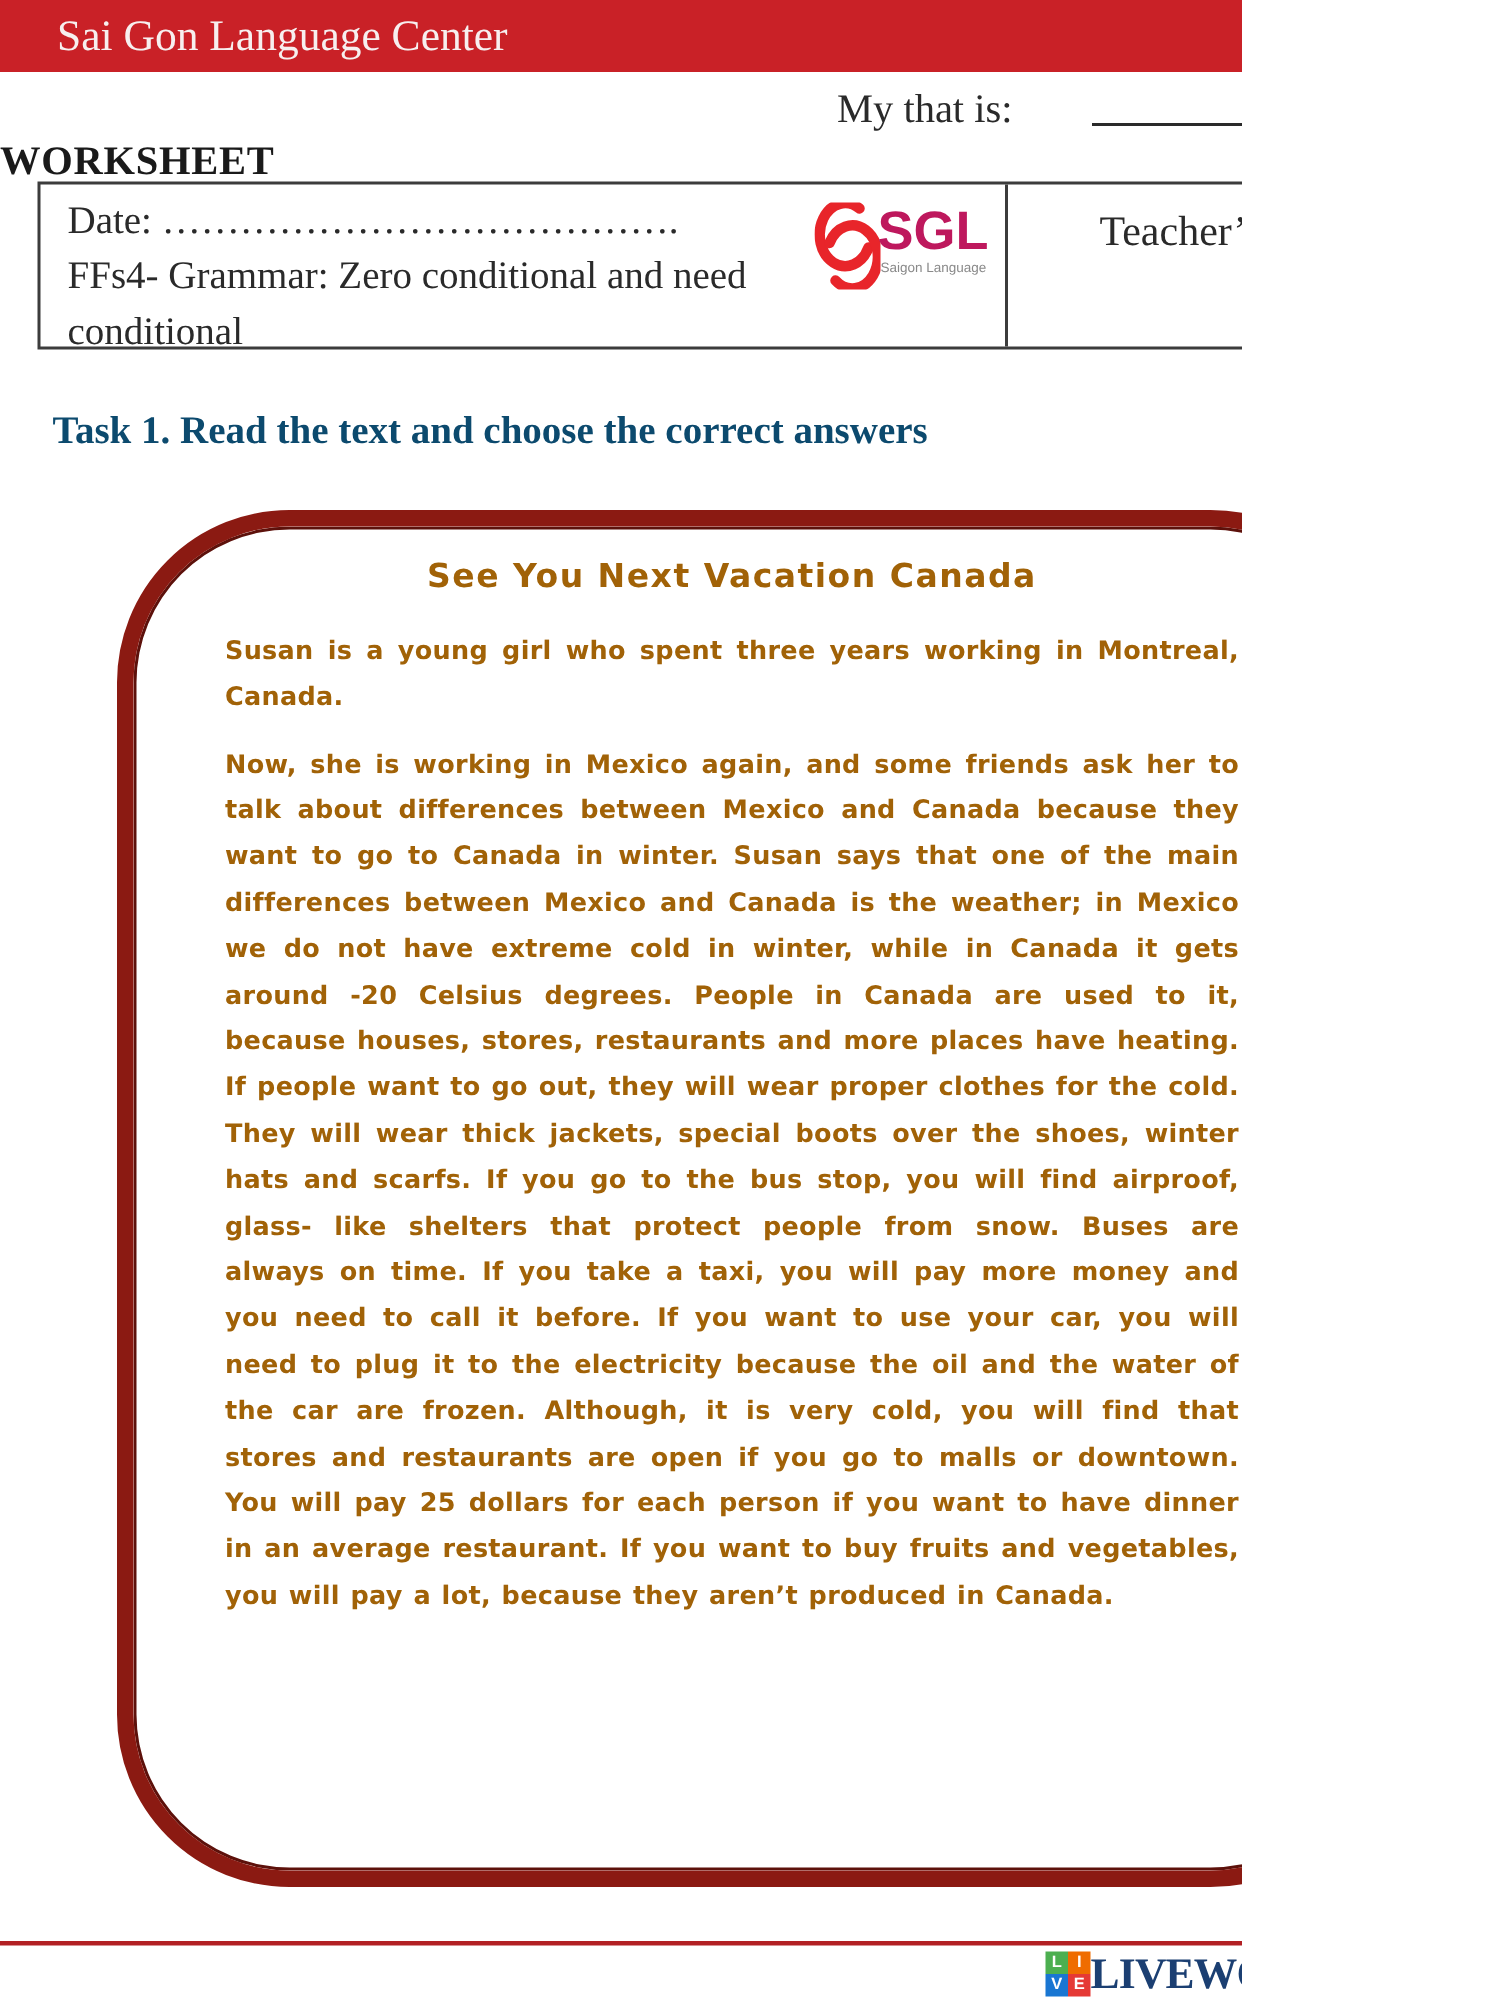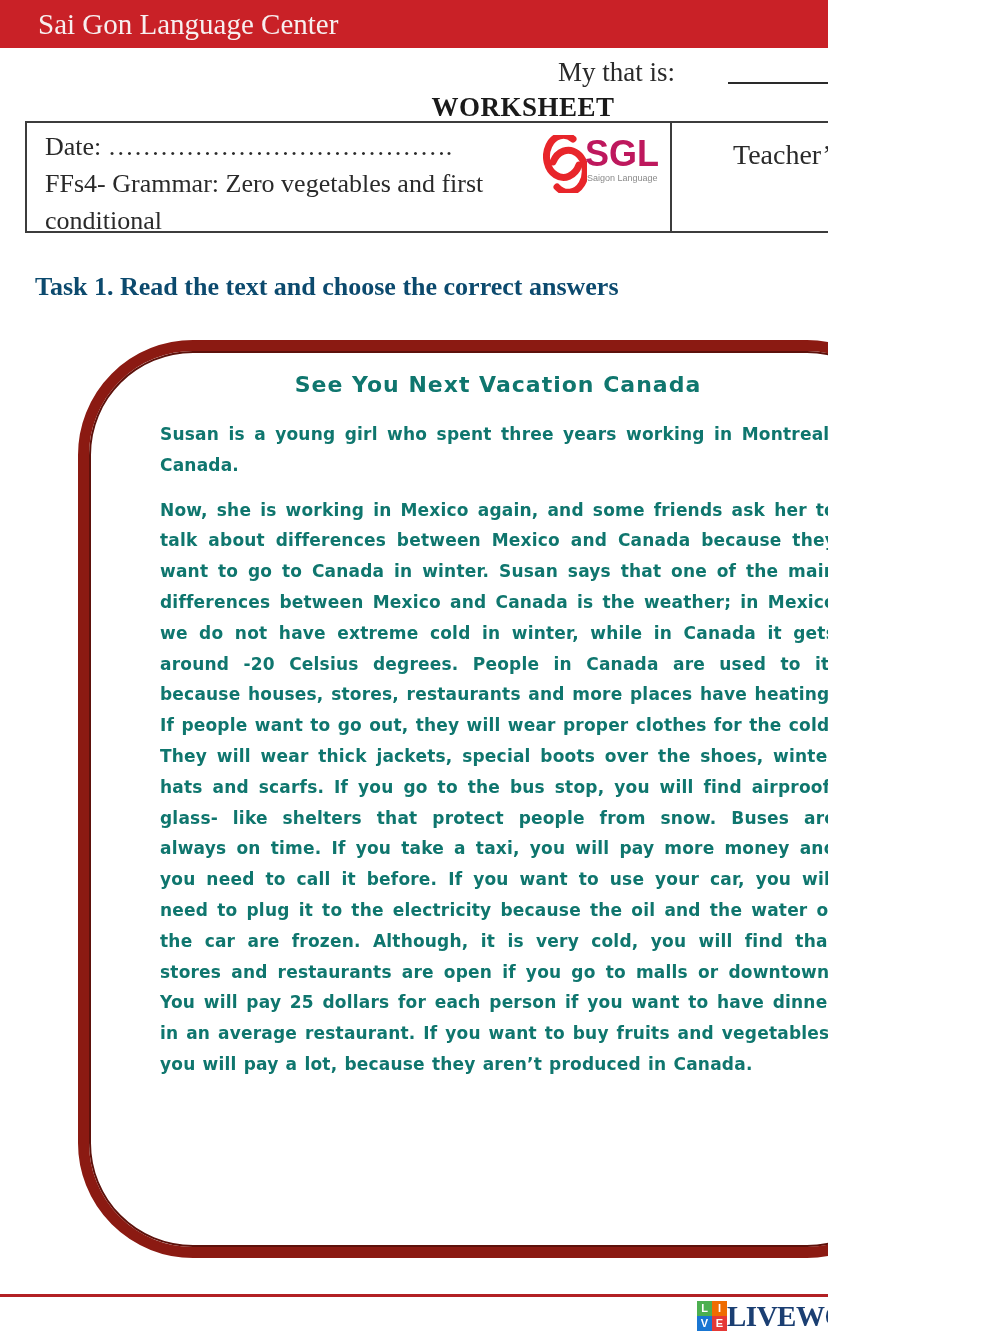--- a/index.html
+++ b/index.html
@@ -28,23 +28,22 @@
   }
   
   .name-row { position: absolute; left: 558px; top: 57px; font-size: 27px; color: #2a2a2a; }
   .name-underline {
     position: absolute; left: 728px; top: 82px;
     width: 232px; height: 2px; background: #2a2a2a;
   }
   
   .ws-title {
     position: absolute; left: 0; top: 92px; width: 1000px;
-    text-align: center; font-size: 27px; font-weight: bold; letter-spacing: 0.5px;
+    text-align: left; font-size: 27px; font-weight: bold; letter-spacing: 0.5px;
     color: #1a1a1a;
-    padding-left: 46px;
   }
   
   .info-table {
     position: absolute; left: 25px; top: 121px;
     width: 950px; height: 112px;
     border: 2px solid #3c3c3c;
     display: flex;
     background: #ffffff;
     gap: 47px;
   }
@@ -85,25 +84,25 @@
     border: 11px solid #8b1a12;
     border-radius: 115px;
     background: #ffffff;
     box-shadow: inset 0 0 0 2px #5d110b;
   }
   .passage-vline {
     position: absolute; left: 833px; top: 372px;
     width: 2px; height: 838px; background: #a9a9a9;
   }
   .passage-inner {
-    position: absolute; left: 160px; top: 372px;
+    position: absolute; left: 150px; top: 372px;
     width: 676px;
     font-family: "DejaVu Sans", sans-serif;
     font-weight: bold;
-    color: #0f766e;
+    color: #a16207;
   }
   .passage-title {
     text-align: center;
     font-size: 22px;
     letter-spacing: 1px;
     margin-bottom: 22px;
   }
   .passage-para {
     font-size: 17px;
     line-height: 30.8px;
@@ -151,21 +150,21 @@
   </div>
 
   <div class="name-row">My that is:</div>
   <div class="name-underline"></div>
 
   <div class="ws-title">WORKSHEET</div>
 
   <div class="info-table">
     <div class="info-left">
       <div class="date-line">Date: ………………………………….</div>
-      <div>FFs4- Grammar: Zero vegetables and first conditional</div>
+      <div>FFs4- Grammar: Zero conditional and need conditional</div>
     </div>
     <div class="info-right">
       <span>Teacher’s feedbacks</span>
     </div>
   </div>
 
   <div class="sgl-logo">
     <svg class="sgl-swoosh" width="44" height="58" viewBox="0 0 44 58">
       <path d="M30 4 A 17 21 0 1 0 36 30" fill="none" stroke="#e8252a" stroke-width="7" stroke-linecap="round"></path>
       <path d="M14 52 A 17 21 0 1 0 10 27" fill="none" stroke="#e8252a" stroke-width="7" stroke-linecap="round"></path>

